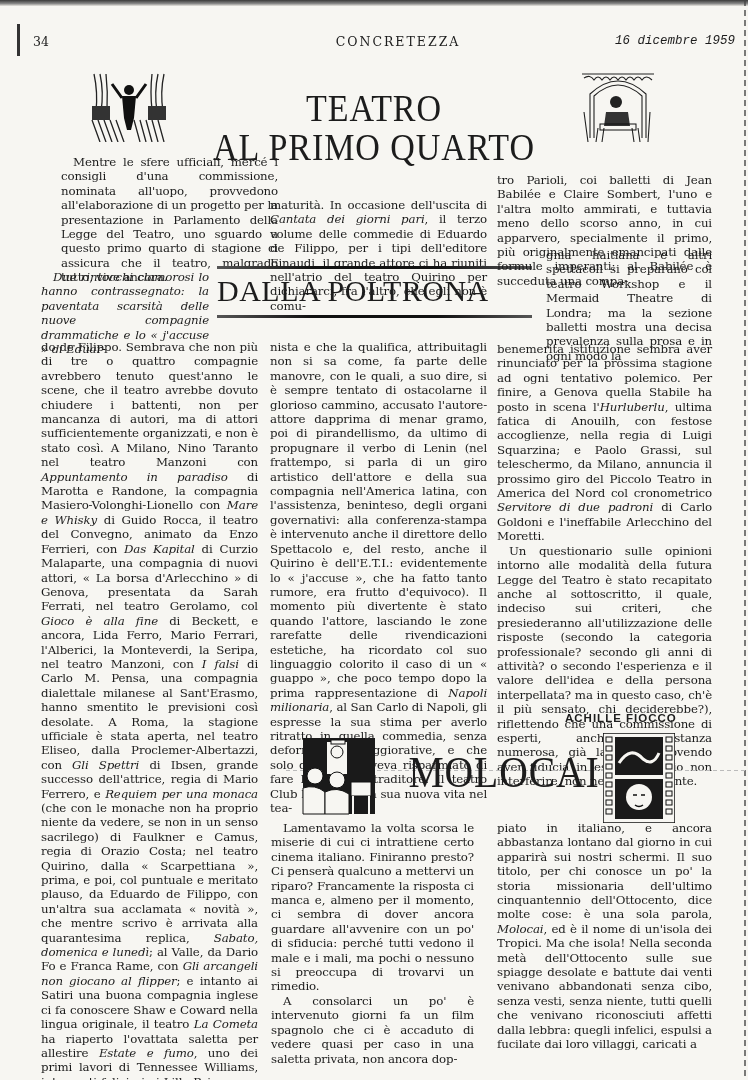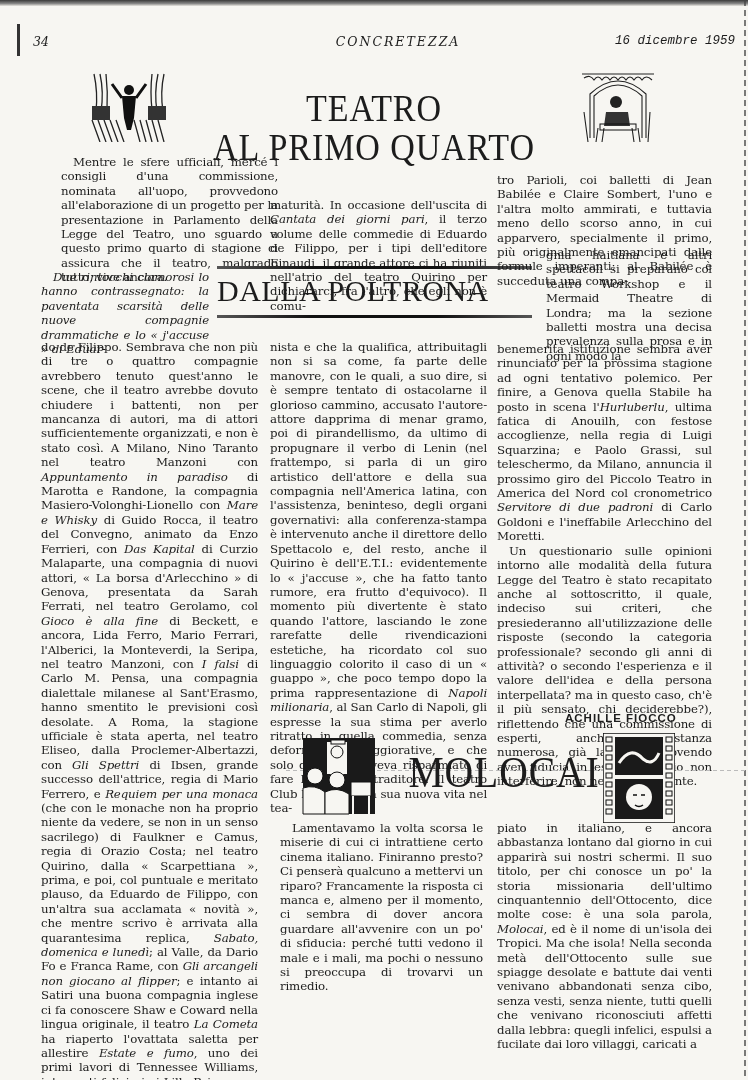--- a/index.html
+++ b/index.html
@@ -8,21 +8,21 @@
     background:#f7f6f2;
     font-family:"DejaVu Serif", serif;
     color:#1c1c1c;
   }
   .scan-top { position:absolute; left:0; top:0; width:748px; height:6px;
     background:linear-gradient(#3a3a3a,#888 60%, #e8e6e0); }
   .scan-right { position:absolute; right:2px; top:0; width:2px; height:1080px;
     background:repeating-linear-gradient(#444 0 6px, transparent 6px 10px); opacity:.7; }
   .scan-left { position:absolute; left:17px; top:24px; width:3px; height:32px; background:#333; }
 
-  .hdr { position:absolute; top:34px; font-size:12.5px;font-style:italic; }
+  .hdr { position:absolute; top:34px; font-size:12.5px; }
   .hdr.num { left:33px; }
   .hdr.mast { left:0; width:748px; text-align:center; letter-spacing:2px; font-size:12.5px;padding-left:24px; }
   .hdr.date { right:13px; font-style:italic;font-family:Liberation Mono, monospace; }
 
   .title-main { position:absolute; left:190px; width:368px; top:64px; text-align:center;
     font-family:"Liberation Serif", serif; font-weight:normal; line-height:39px;
     font-size:37px; letter-spacing:1px; transform:scaleX(.92); transform-origin:center; }
 
   .illus { position:absolute; border:0; }
   .illus svg { display:block; }
@@ -171,19 +171,20 @@
         <rect x="63" y="76" width="6" height="5"></rect>
     </g>
     <rect x="12" y="4" width="48" height="38" fill="#1a1a1a"></rect>
     <path d="M16 30 Q28 12 40 26 Q50 34 56 20" stroke="#f7f6f2" stroke-width="3" fill="none"></path>
     <rect x="12" y="46" width="48" height="40" fill="#1a1a1a"></rect>
     <circle cx="36" cy="64" r="13" fill="#f7f6f2"></circle>
     <path d="M30 62 L34 62 M38 62 L42 62 M32 72 Q36 75 40 72" stroke="#111" stroke-width="1.5" fill="none"></path>
   </svg>
 </div>
 
-<div class="col" style="left:280px;top:821px;width:203px;">
+<div class="col" style="left:271px;top:821px;width:203px;">
   <p>Lamentavamo la volta scorsa le miserie di cui ci intrattiene certo cinema italiano. Finiranno presto? Ci penserà qualcuno a mettervi un riparo? Francamente la risposta ci manca e, almeno per il momento, ci sembra di dover ancora guardare all'avvenire con un po' di sfiducia: perché tutti vedono il male e i mali, ma pochi o nessuno si preoccupa di trovarvi un rimedio.</p>
+  <p>A consolarci un po' è intervenuto giorni fa un film spagnolo che ci è accaduto di vedere quasi per caso in una saletta privata, non ancora dop-</p>
 </div>
 
 <div class="col" style="left:497px;top:821px;width:215px;">
   <p class="noindent"><span>piato in italiano, e ancora abbastanza lontano dal giorno in cui apparirà sui nostri schermi. Il suo titolo, per chi conosce un po' la storia missionaria dell'ultimo cinquantennio dell'Ottocento, dice molte cose: è una sola parola, </span><i>Molocai</i><span>, ed è il nome di un'isola dei Tropici. Ma che isola! Nella seconda metà dell'Ottocento sulle sue spiagge desolate e battute dai venti venivano abbandonati senza cibo, senza vesti, senza niente, tutti quelli che venivano riconosciuti affetti dalla lebbra: quegli infelici, espulsi a fucilate dai loro villaggi, caricati a</span></p>
 </div>
 
 </body></html>

